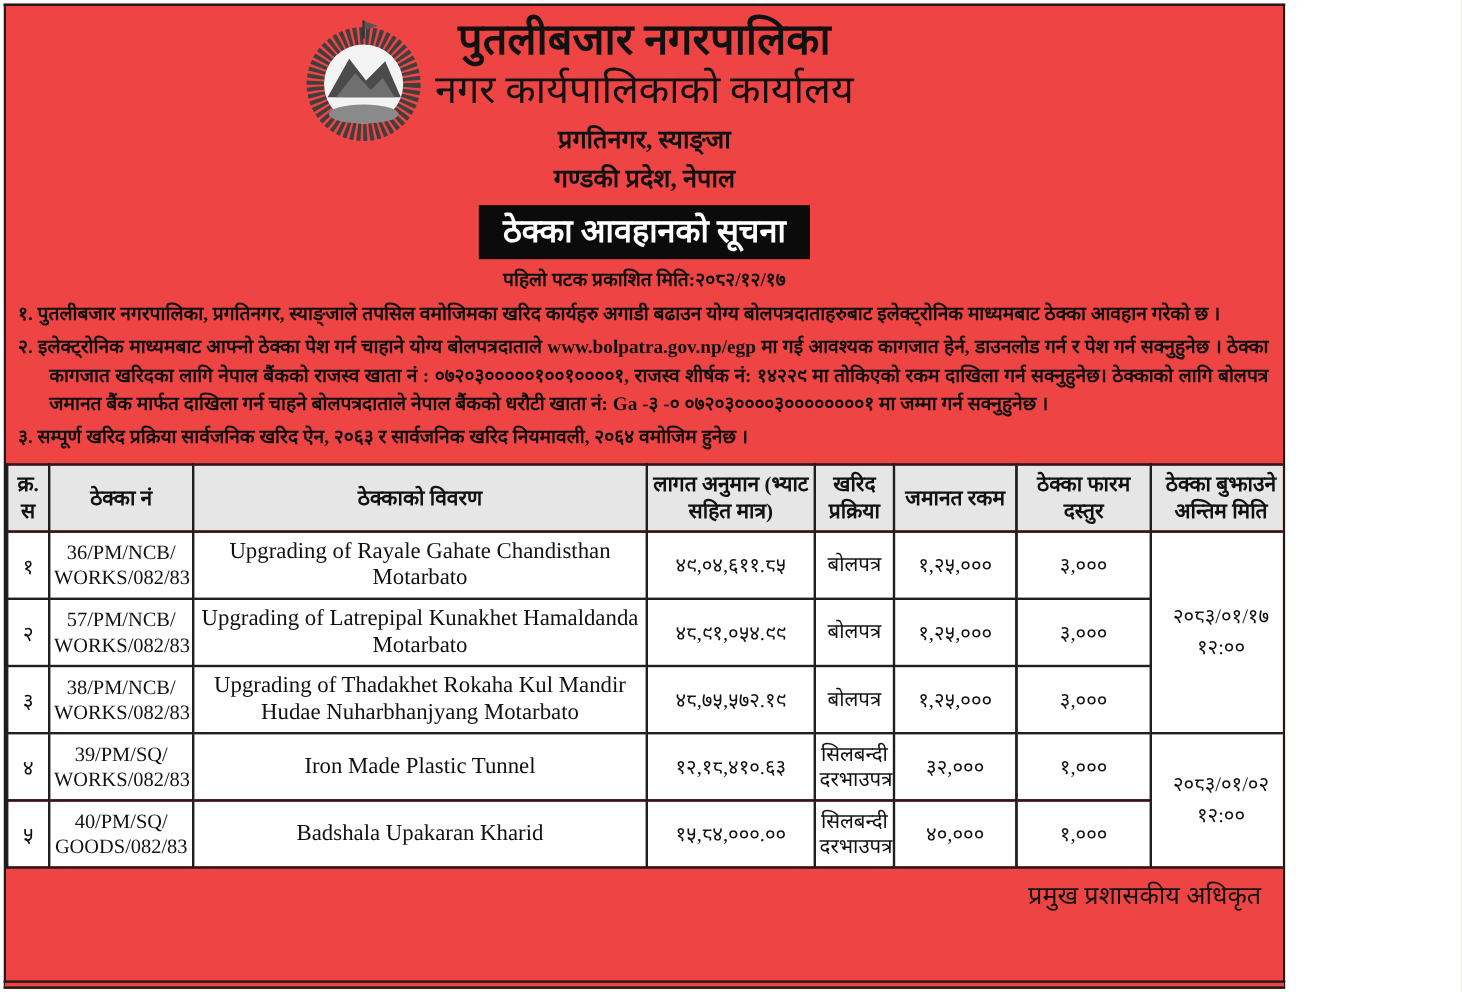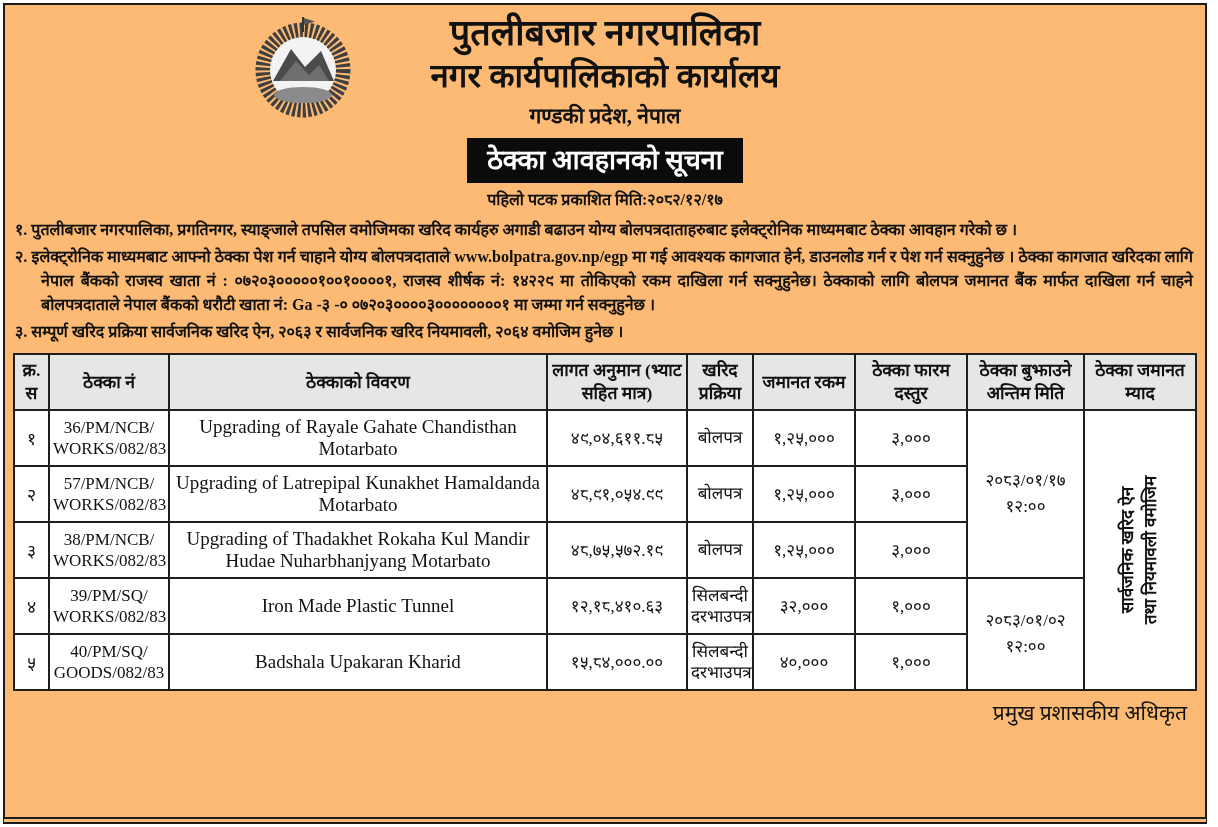--- a/index.html
+++ b/index.html
@@ -1,34 +1,34 @@
 <!DOCTYPE html>
 <html lang="ne"><head>
 <meta charset="utf-8">
 <style>
   * { box-sizing: border-box; }
   html,body { margin:0; padding:0; background:#ffffff; }
   body { font-family: "Liberation Serif", "DejaVu Serif", serif; color:#111; }
 
   .page {
-    width: 1204px;
+    width: 1068px;
     height: 821px;
     margin: 3px;
     border: 2px solid #1b1b1b;
     border-bottom: 7px double #1b1b1b;
     position: relative;
-    background:#fdba74;
+    background:#ef4444;
     overflow: hidden;
   }
 
   
   .doc-header { position: relative; text-align: center; padding-top: 8px; }
   .emblem-wrap { position: absolute; left: 242px; top: 10px; width: 112px; height: 106px; }
   .title-main  { font-size: 36px; font-weight: bold; line-height: 1.15; }
-  .title-sub   { font-size: 33px; font-weight: bold; line-height: 1.15; margin-top: 4px; }
+  .title-sub   { font-size: 33px; font-weight: normal; line-height: 1.15; margin-top: 4px; }
   .addr-line   { font-size: 21px; font-weight: bold; margin-top: 5px; }
 
   .banner-row { text-align: center; margin-top: 9px; }
   .banner {
     display: inline-block; background:#0b0b0b; color:#fff;
     font-size: 27px; font-weight: bold; padding: 2px 20px 6px 20px;
   }
   .pub-date { text-align: center; font-size: 16px; font-weight: bold; margin-top: 5px; }
 
   
@@ -86,20 +86,21 @@
         <path d="M33 66 L49 46 L62 60 L72 50 L82 66 Z" fill="#6f6f6f"></path>
 
         <ellipse cx="56" cy="80" rx="29" ry="8" fill="#8a8a8a"></ellipse>
 
         <rect x="55" y="2" width="2" height="15" fill="#333"></rect>
         <path d="M57 3 L68 6.5 L57 10 Z" fill="#555"></path>
       </svg>
     </div>
     <div class="title-main">पुतलीबजार नगरपालिका</div>
     <div class="title-sub">नगर कार्यपालिकाको कार्यालय</div>
+    <div class="addr-line">प्रगतिनगर, स्याङ्जा</div>
     <div class="addr-line">गण्डकी प्रदेश, नेपाल</div>
   </div>
 
   <div class="banner-row">
     <span class="banner">ठेक्का आवहानको सूचना</span>
   </div>
   <div class="pub-date">पहिलो पटक प्रकाशित मिति:२०८२/१२/१७</div>
 
   <div class="paras">
     <div class="para">

